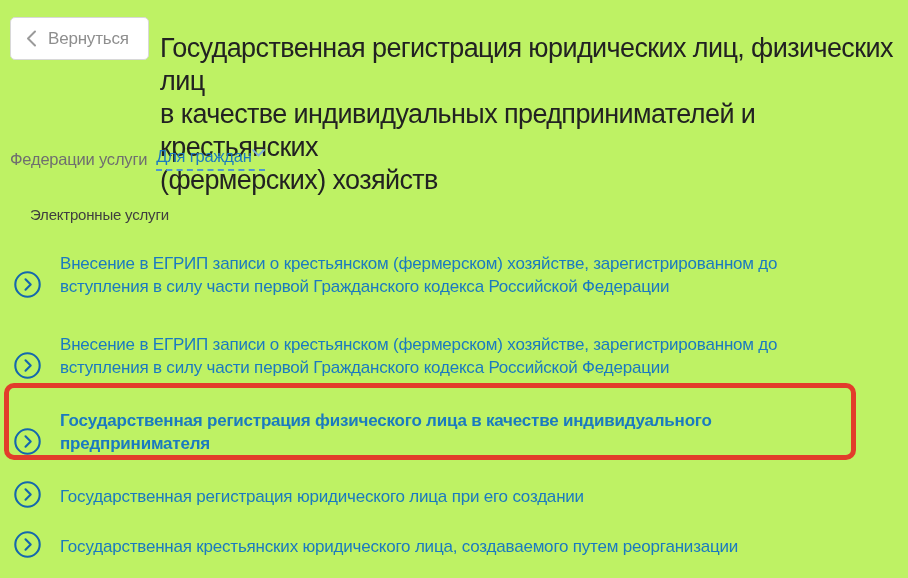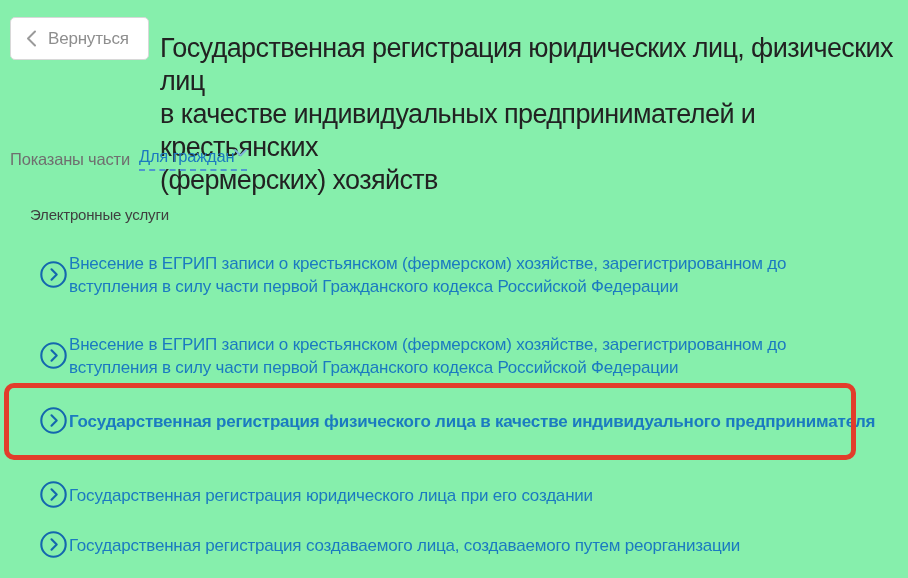--- a/index.html
+++ b/index.html
@@ -1,17 +1,17 @@
 <!DOCTYPE html>
 <html lang="ru"><head>
 <meta charset="utf-8">
 <style>
   html,body{margin:0;padding:0;background:#fff;}
   body{font-family:"Liberation Sans","DejaVu Sans",sans-serif;}
-  #page{position:relative;width:908px;height:578px;background:#86efac;overflow:hidden;}
+  #page{position:relative;width:908px;height:578px;background:#bef264;overflow:hidden;}
 
   
   .back-btn{
     position:absolute;left:10px;top:17px;height:43px;box-sizing:border-box;
     display:flex;align-items:center;gap:11px;padding:0 19px 0 15px;
     background:#fff;border:1px solid #d8d8d8;border-radius:5px;cursor:pointer;
     color:#8e8e8e;font-size:17px;letter-spacing:-0.2px;
   }
   .back-btn svg{display:block;}
 
@@ -37,21 +37,21 @@
 
   
   .section-title{
     position:absolute;left:30px;top:206px;
     font-size:15px;color:#3f3f3f;letter-spacing:-0.2px;
   }
 
   
   #service-list{position:absolute;left:0;top:0;width:100%;height:100%;}
   .service-row{
-    position:absolute;left:40px;display:flex;align-items:center;gap:2px;width:840px;
+    position:absolute;left:14px;display:flex;align-items:flex-end;gap:19px;width:840px;
   }
   .service-row:nth-child(1){top:253px;}
   .service-row:nth-child(2){top:334px;}
   .service-row:nth-child(3){top:410px;font-weight:bold;}
   .service-row:nth-child(4){top:472px;margin-top:12px;}
   .service-row:nth-child(5){top:534px;}
   .service-icon{flex:0 0 auto;margin-top:-3px;cursor:pointer;}
   .service-icon svg{display:block;}
   .service-link{
     color:#1b7ac0;text-decoration:none;cursor:pointer;
@@ -76,21 +76,21 @@
       </svg>
     </span>
     <span>Вернуться</span>
   </button>
 
   <h1 class="page-title">Государственная регистрация юридических лиц, физических лиц
 в качестве индивидуальных предпринимателей и крестьянских
 (фермерских) хозяйств</h1>
 
   <div class="filter-row">
-    <span>Показаны части</span>
+    <span>Федерации услуги</span>
     <a class="filter-link">
       <span>Для граждан</span>
       <span>
         <svg width="13" height="8" viewBox="0 0 13 8" fill="none">
           <path d="M1 1 L6.5 6.5 L12 1" stroke="#7db3da" stroke-width="1.8" fill="none" stroke-linecap="round" stroke-linejoin="round"></path>
         </svg>
       </span>
     </a>
   </div>
 
@@ -135,19 +135,19 @@
         </span>
         <a class="service-link">Государственная регистрация юридического лица при его создании</a>
       </div>
       <div class="service-row">
         <span class="service-icon">
           <svg width="27" height="27" viewBox="0 0 27 27" fill="none">
             <circle cx="13.5" cy="13.5" r="12.2" stroke="#1467ae" stroke-width="2.1" fill="none"></circle>
             <path d="M11.5 8.3 L16.7 13.5 L11.5 18.7" stroke="#1467ae" stroke-width="2.1" fill="none" stroke-linecap="round" stroke-linejoin="round"></path>
           </svg>
         </span>
-        <a class="service-link">Государственная регистрация создаваемого лица, создаваемого путем реорганизации</a>
+        <a class="service-link">Государственная крестьянских юридического лица, создаваемого путем реорганизации</a>
       </div>
     </div>
 
   <div class="highlight-box"></div>
 
 </div>
 
 </body></html>

